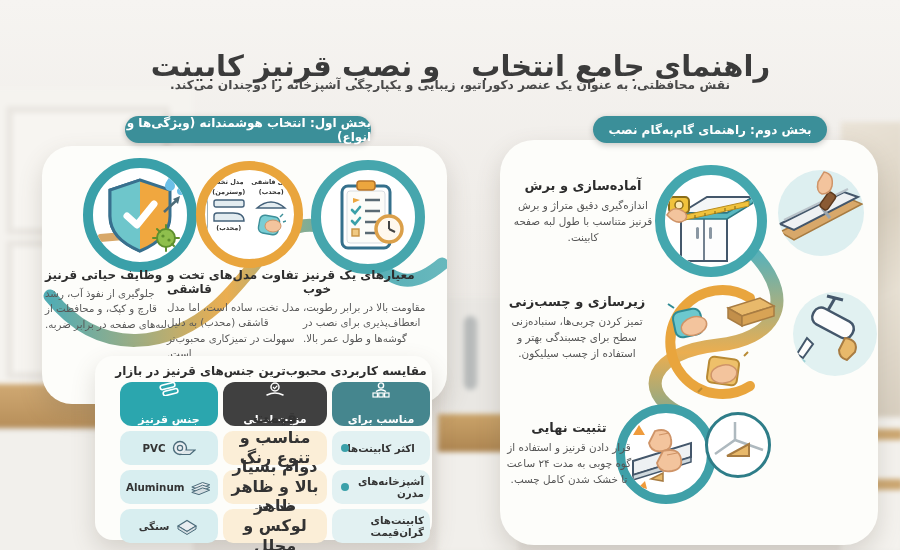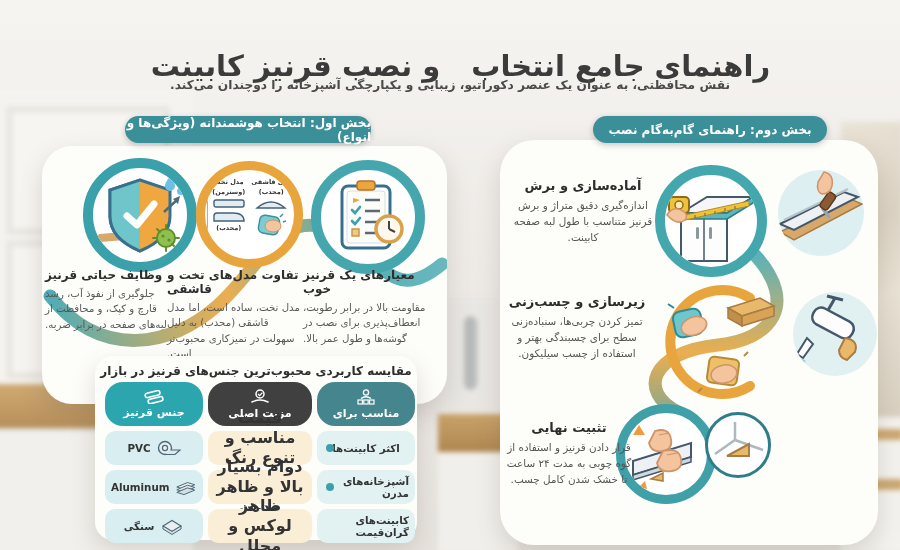--- a/index.html
+++ b/index.html
@@ -29,21 +29,21 @@
             font-size:12.2px;font-weight:600;line-height:1.6;}
   
   .badge{position:absolute;height:27px;border-radius:14px;background:#3b8f99;color:#fff;
          display:flex;align-items:center;justify-content:center;direction:rtl;
          font-size:12px;font-weight:700;box-shadow:0 2px 6px rgba(0,0,0,.22);z-index:6;}
   .badge-left{left:125px;top:116px;width:246px;}
   .badge-right{left:593px;top:116px;width:234px;}
   
   .card{position:absolute;background:#fdfdfa;border-radius:30px;box-shadow:0 10px 24px rgba(95,85,70,.20);}
   .card-left{left:42px;top:146px;width:405px;height:258px;}
-  .card-table{left:95px;top:356px;width:322px;height:184px;border-radius:18px;z-index:5;}
+  .card-table{left:95px;top:356px;width:322px;height:184px;border-radius:18px;z-index:5;padding-left:15px;}
   .card-right{left:500px;top:140px;width:378px;height:405px;border-radius:34px;}
   
   .circle{position:absolute;background:#fff;border-radius:50%;box-sizing:border-box;z-index:3;
           display:flex;align-items:center;justify-content:center;overflow:hidden;}
   .c1{left:83px;top:158px;width:114px;height:114px;border:10px solid #3aa0a9;}
   .c2{left:196px;top:161px;width:107px;height:107px;border:9px solid #e9a53d;}
   .c3{left:311px;top:160px;width:114px;height:114px;border:10px solid #46a6ad;}
   
   .diag{display:flex;direction:rtl;width:86px;height:82px;}
   .diag-col{flex:1;display:flex;flex-direction:column;align-items:center;gap:2px;padding-top:4px;}
@@ -52,21 +52,21 @@
   
   .feature{position:absolute;direction:rtl;text-align:left;z-index:4;}
   .f-left{left:45px;top:268px;width:122px;}
   .f-mid{left:167px;top:268px;width:136px;}
   .f-right{left:303px;top:268px;width:140px;}
   .f-title{font-size:12px;font-weight:800;color:#2e2e2e;margin-bottom:4px;}
   .f-body{font-size:10.2px;font-weight:500;color:#585858;line-height:1.5;}
   
   .tbl-title{direction:rtl;text-align:center;font-size:12px;font-weight:800;color:#2e2e2e;padding:8px 0 4px;}
   .tbl{display:grid;grid-template-columns:98px 104px 98px;gap:5px;margin:0 10px;}
-  .th{border-radius:18px;height:44px;display:flex;flex-direction:column;align-items:center;justify-content:center;
+  .th{border-radius:12px;height:44px;display:flex;flex-direction:column;align-items:center;justify-content:space-between;
       gap:2px;color:#fff;font-size:11px;font-weight:700;direction:rtl;}
   .th-material{background:#2ba6ae;}
   .th-advantage{background:#404040;}
   .th-suitable{background:#45868e;}
   .td{border-radius:10px;height:34px;display:flex;align-items:center;justify-content:center;
       font-size:10.3px;font-weight:600;color:#333;direction:rtl;position:relative;padding:0 6px;box-sizing:border-box;}
   .td-material{background:#d8eef0;gap:6px;flex-direction:row-reverse;}
   .td-advantage{background:#fbeed7;text-align:center;font-size:16px;line-height:1.25;}
   .td-suitable{background:#e2f1f2;}
   .dot{position:absolute;left:9px;width:8px;height:8px;border-radius:4px;background:#3aa0a9;}

